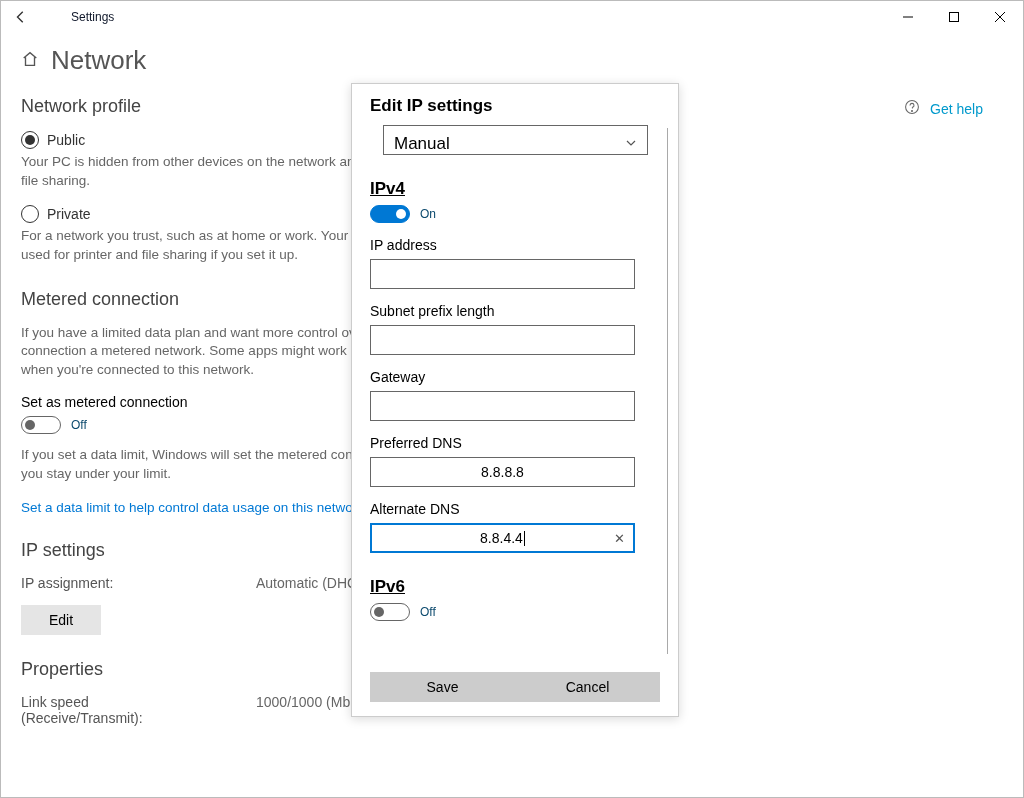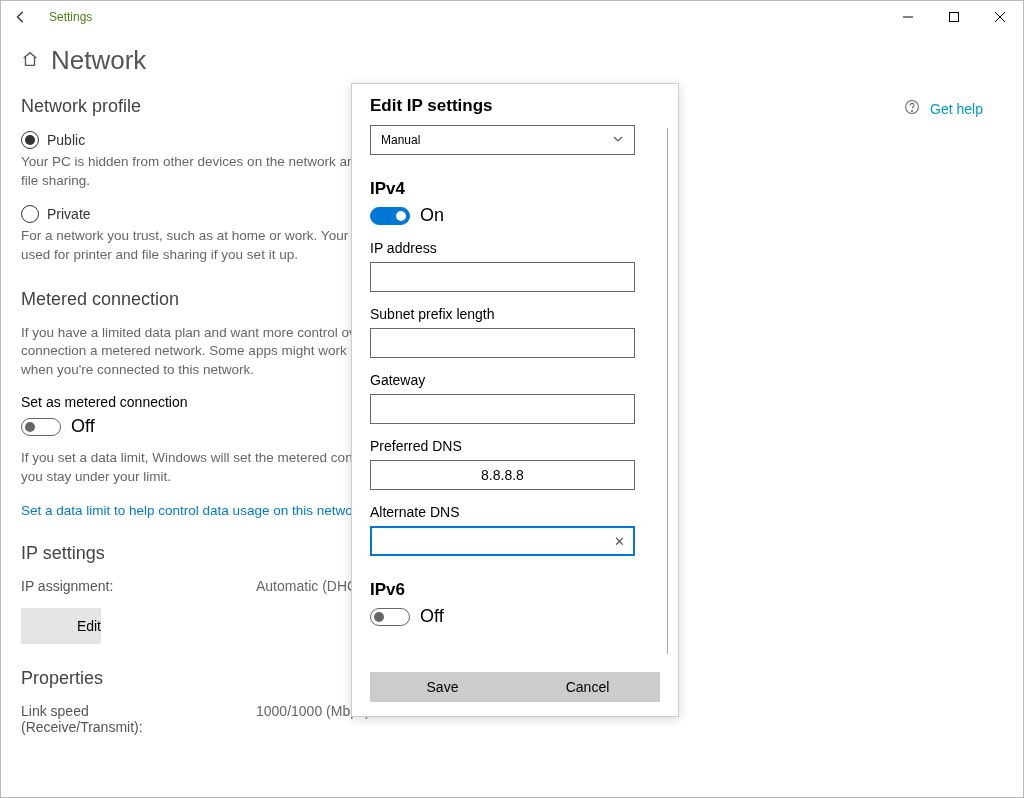--- a/index.html
+++ b/index.html
@@ -1,21 +1,21 @@
 <!DOCTYPE html>
 <html><head>
 <meta charset="utf-8">
 <style>
   * { box-sizing: border-box; margin: 0; padding: 0; }
   html, body { width: 1024px; height: 798px; font-family: "Segoe UI", Arial, sans-serif; background: #fff; color: #000; overflow: hidden; }
   .window { width: 1024px; height: 798px; border: 1px solid #bbb; position: relative; }
   .titlebar { height: 32px; display: flex; align-items: center; padding-left: 6px; }
   .back-btn { width: 28px; height: 28px; display: flex; align-items: center; justify-content: center; }
   .back-btn svg { width: 14px; height: 14px; stroke: #333; }
-  .title { font-size: 12px; color: #4d7c0f; margin-left: 14px; }
+  .title { font-size: 12px; color: #0f172a; margin-left: 36px; }
   .win-ctrls { position: absolute; right: 0; top: 0; display: flex; }
   .win-btn { width: 46px; height: 32px; display: flex; align-items: center; justify-content: center; }
   .win-btn svg { width: 10px; height: 10px; stroke: #000; stroke-width: 1; fill: none; }
   .content { position: absolute; left: 20px; top: 44px; right: 20px; bottom: 0; }
   .page-head { display: flex; align-items: center; gap: 12px; margin-bottom: 20px; }
   .home-icon svg { width: 18px; height: 18px; stroke: #555; fill: none; stroke-width: 1.5; }
   .page-title { font-size: 26px; font-weight: 400; color: #555; }
   .main-col { width: 700px; }
   .section-h { font-size: 18px; font-weight: 400; color: #444; margin-bottom: 14px; margin-top: 24px; }
   .section-h.first { margin-top: 0; }
@@ -23,35 +23,35 @@
   .radio { width: 18px; height: 18px; border: 1px solid #333; border-radius: 50%; display:flex; align-items:center; justify-content:center; }
   .radio.sel::after { content:""; width:10px; height:10px; border-radius:50%; background:#333; display:block; }
   .radio-label { font-size: 14px; color: #333; }
   .desc { font-size: 13.5px; color: #666; line-height: 1.4; margin: 4px 0 14px 0; max-width: 520px; }
   .link { font-size: 13.5px; color: #0078d4; margin-top: 2px; display:inline-block; }
   .toggle-row { display:flex; align-items:center; gap:10px; margin: 6px 0 12px 0;}
   .toggle { width: 40px; height: 18px; border: 1px solid #666; border-radius: 10px; position: relative; background:#fff; }
   .toggle::after { content:""; width:10px; height:10px; background:#666; border-radius:50%; position:absolute; left:3px; top:3px;}
   .toggle.on { background:#0078d4; border-color:#0078d4;}
   .toggle.on::after { background:#fff; left:auto; right:3px;}
-  .toggle-label { font-size: 18px; color:#000000; }
+  .toggle-label { font-size: 12px; color:#0c4a6e; }
   .kv { display:flex; gap: 60px; font-size:14px; color:#555; margin-bottom:6px;}
   .kv .k { width: 175px; color:#555;}
   .kv .v { color:#666;}
-  .edit-btn { width: 80px; height: 36px; background:#e5e5e5; border:none; font-size:14px; margin-top:8px;text-align:right;}
+  .edit-btn { width: 80px; height: 30px; background:#e5e5e5; border:none; font-size:14px; margin-top:8px;}
   .help { position:absolute; right: 40px; top: 98px; display:flex; align-items:center; gap:10px;text-align:right; }
   .help svg { width:16px; height:16px; stroke:#666; fill:none; stroke-width:1.3;}
   .help span { color:#0099cc; font-size:14px;}
   
   .dialog { position:absolute; left: 350px; top: 82px; width: 328px; height: 634px; background:#fff; border:1px solid #ccc; box-shadow: 0 2px 10px rgba(0,0,0,0.15); }
   .dlg-scroll { position:absolute; left:18px; right:16px; top:12px; bottom:56px; overflow:hidden; }
   .dlg-title { font-size: 17px; font-weight: 600; margin-bottom: 9px; }
-  .select { width: 265px; height: 30px; border:1px solid #666; display:flex; align-items:center; justify-content:space-between; padding:0 10px; font-size:12px; }
+  .select { width: 265px; height: 30px; border:1px solid #666; display:flex; align-items:flex-end; justify-content:space-between; padding:0 10px; font-size:17px;margin-left:13px; }
   .select svg { width:12px; height:12px; stroke:#555; fill:none; stroke-width:1.2;}
-  .sub-h { font-size:17px; font-weight:600; margin-top: 24px; margin-bottom: 6px;}
+  .sub-h { font-size:17px; font-weight:600; margin-top: 24px; margin-bottom: 6px; text-decoration: underline;}
   .fld-label { font-size:14px; margin-top: 14px; margin-bottom:6px; }
   .fld-input { width: 265px; height: 30px; border:1px solid #666; padding: 0 8px; font-size:14px; display:flex; align-items:center; position:relative;}
   .fld-input .txt { flex:1;text-align:center; }
   .fld-input.focused { border:2px solid #0078d4; }
   .fld-input .clear { position:absolute; right:8px; top:50%; transform:translateY(-50%); font-size:13px; color:#555;}
   .caret::after { content:""; display:inline-block; width:1px; height:15px; background:#000; vertical-align:middle; margin-left:1px;}
   .sep-line { position:absolute; right: 10px; top: 44px; bottom: 62px; width:1px; background:#707070; opacity:0.6; }
   .dlg-btns { position:absolute; left:18px; right:18px; bottom:14px; display:flex; gap:0;margin-top:31px; }
   .dlg-btn { flex:1; height:30px; background:#ccc; border:none; font-size:14px; }
   .scroll-track { position:absolute; right:2px; top:80px; bottom:10px; width:4px; }
@@ -175,20 +175,21 @@
           <span class="txt"></span>
         </div>
 
       <div class="fld-label">Preferred DNS</div>
       <div class="fld-input">
           <span class="txt">8.8.8.8</span>
         </div>
 
       <div class="fld-label">Alternate DNS</div>
       <div class="fld-input focused">
+        <span class="txt caret">8.8.4.4</span>
         <span class="clear">✕</span>
       </div>
 
       <div class="sub-h">IPv6</div>
       <div class="toggle-row" style="margin-bottom:0;">
         <div class="toggle"></div>
         <div class="toggle-label">Off</div>
       </div>
     </div>
     <div class="sep-line"></div>

